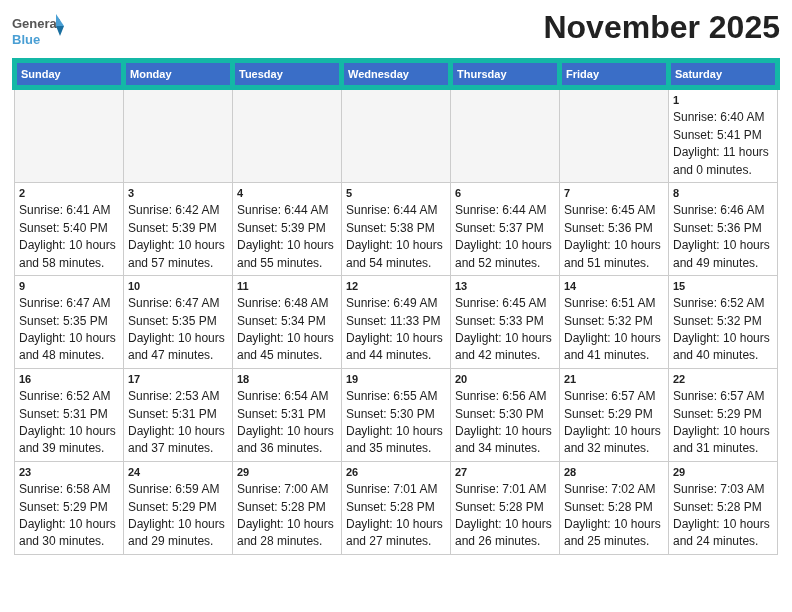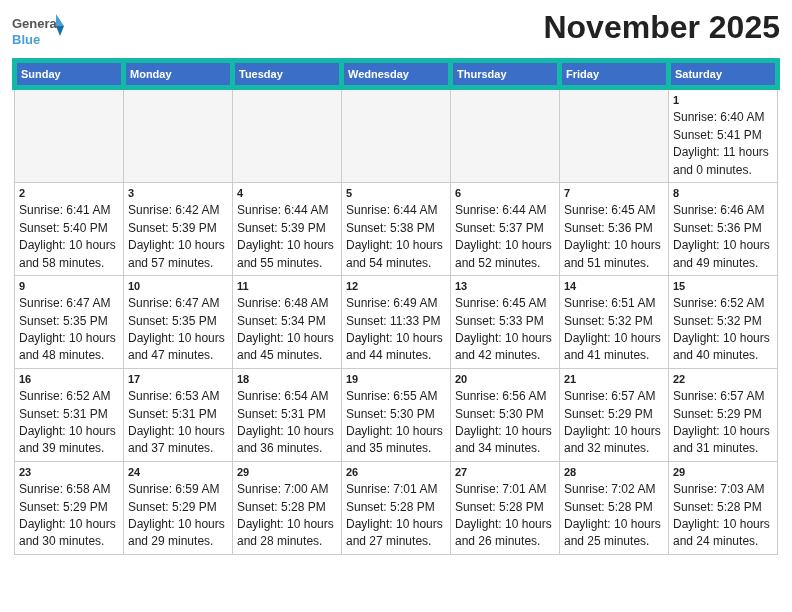--- a/index.html
+++ b/index.html
@@ -234,21 +234,21 @@
         <tr>
           <td>
             <span class="day-number">16</span>
             <div class="day-info">Sunrise: 6:52 AM
 Sunset: 5:31 PM
 Daylight: 10 hours
 and 39 minutes.</div>
           </td>
           <td>
             <span class="day-number">17</span>
-            <div class="day-info">Sunrise: 6:53 AM
+            <div class="day-info">Sunrise: 2:53 AM
 Sunset: 5:31 PM
 Daylight: 10 hours
 and 37 minutes.</div>
           </td>
           <td>
             <span class="day-number">18</span>
             <div class="day-info">Sunrise: 6:54 AM
 Sunset: 5:31 PM
 Daylight: 10 hours
 and 36 minutes.</div>

